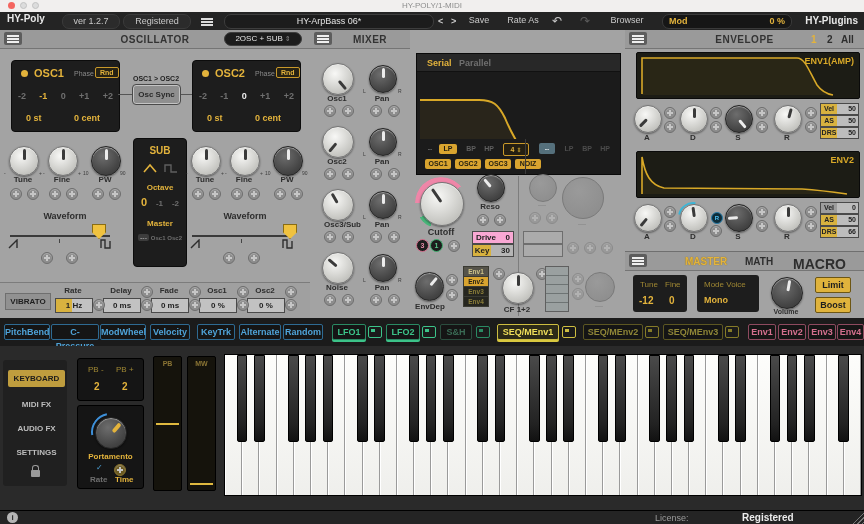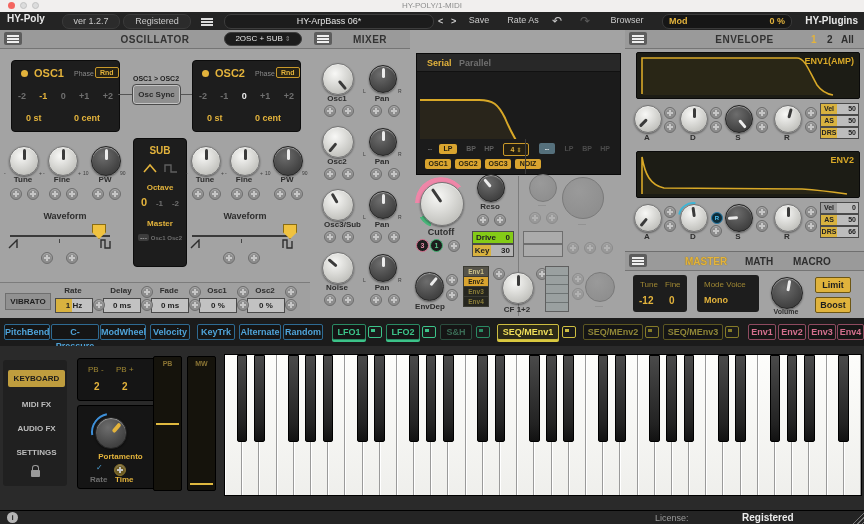--- a/index.html
+++ b/index.html
@@ -69,21 +69,21 @@
   .mb-yel.dim2{color:#8f8637;border-color:#5c5622;}
   .mb-yel.sel{color:#f0df5a;border-color:#cdbd40;background:#2c2a18;box-shadow:0 2px 0 #d9c93f;}
   .mb-green.sel2{box-shadow:0 2px 0 #3cc389;}
   .mb-pink{color:#d4708e;border-color:#8e4a5f;}
   .snapicon{position:absolute;top:8px;width:12px;height:10px;border:1px solid;border-radius:2px;}
   .snapicon::before{content:'';position:absolute;left:2px;top:2px;width:4px;height:3px;background:currentColor;}
   
   .bottom{left:0;top:346px;width:864px;height:164px;background:#2a2a2a;}
   .navitem{position:absolute;left:5px;width:57px;height:17px;line-height:17px;text-align:center;font-size:8px;font-weight:bold;color:#bdbdbd;}
   .navsel{background:#bf9d3e;color:#1a1a1a;border-radius:2px;}
-  .dkpanel{position:absolute;background:#151515;border:1px solid #000;border-radius:3px;padding-left:20px;}
+  .dkpanel{position:absolute;background:#151515;border:1px solid #000;border-radius:3px;}
   .vslider{position:absolute;background:#15130c;border:1px solid #000;border-radius:2px;}
   .vslider .lab{position:absolute;top:3px;width:100%;text-align:center;font-size:7px;color:#8a7434;font-weight:bold;}
   .vslider .bar{position:absolute;left:2px;right:2px;height:2px;background:#e0b93f;}
   
   #piano{position:absolute;left:224px;top:354px;width:636px;height:140px;background:#1e1e1e;border:1px solid #000;}
   .wkey{position:absolute;top:0;bottom:0;background:linear-gradient(#fdfdfb,#efefec);border-right:1px solid #9a9a9a;border-left:1px solid #fff;box-sizing:border-box;}
   .bkey{position:absolute;top:0;height:62%;background:linear-gradient(#4a4a4a,#222 80%,#111);border:1px solid #000;box-sizing:border-box;z-index:2;border-radius:0 0 2px 2px;}
   
   .status{left:0;top:510px;width:864px;height:14px;background:#242424;border-top:1px solid #000;}
   .grip{right:0;bottom:0;width:14px;height:14px;background:repeating-linear-gradient(135deg,transparent 0 2px,#777 2px 3px);clip-path:polygon(100% 0,100% 100%,0 100%);}
@@ -424,21 +424,21 @@
     <div class="badge" style="left:20px;top:209px;border:1px solid #3fae6e;color:#5cc98c;">1</div>
     <div class="pb" style="left:38px;top:210px;"></div>
 
     <div class="knob dark" style="left:67px;top:144px;width:26px;height:26px;">
         <div class="pw" style="transform:rotate(-40deg);"></div>
       </div>
     <div class="kl" style="left:62px;top:172px;width:36px;">Reso</div>
     <div class="pb" style="left:67px;top:184px;"></div>
     <div class="pb" style="left:84px;top:184px;"></div>
 
-    <div class="vbox" style="left:62px;top:201px;width:40px;height:11px;line-height:11px;background:#84cc16;">
+    <div class="vbox" style="left:62px;top:201px;width:40px;height:11px;line-height:11px;background:#f9a8d4;">
       <span class="a" style="left:3px;">Drive</span>
       <span class="a" style="right:3px;">0</span>
     </div>
     <div class="vbox" style="left:62px;top:214px;width:40px;height:11px;line-height:11px;background:#b5b5b5;">
       <span class="a" style="left:0;top:0;bottom:0;width:18px;background:#d8b23f;">Key</span>
       <span class="a" style="right:3px;">30</span>
     </div>
 
     <div class="knob ghost" style="left:119px;top:144px;width:26px;height:26px;"></div>
     <div class="kl dim" style="left:114px;top:172px;width:36px;font-size:6px;color:#7c7c7c;">----</div>
@@ -585,21 +585,21 @@
       </div>
 
     <div class="a" style="left:0;top:221px;width:239px;height:18px;background:#9a9a9a;border-top:1px solid #6f6f6f;border-bottom:1px solid #757575;">
       <div class="a ham">
           <i></i>
           <i></i>
           <i></i>
         </div>
       <span class="a b yl" style="left:60px;top:4px;font-size:10px;text-shadow:0 0 1px #7a6216;">MASTER</span>
       <span class="a b" style="left:120px;top:4px;font-size:10px;color:#2e2e2e;">MATH</span>
-      <span class="a b" style="left:168px;top:4px;font-size:10px;color:#2e2e2e;">MACRO</span>
+      <span class="a b" style="left:168px;top:4px;font-size:14px;color:#2e2e2e;">MACRO</span>
     </div>
     <div class="darkbox a" style="left:8px;top:245px;width:54px;height:37px;">
       <span class="a" style="left:7px;top:5px;font-size:8px;color:#9f8733;">Tune</span>
       <span class="a" style="left:32px;top:5px;font-size:8px;color:#9f8733;">Fine</span>
       <span class="a b yl" style="left:6px;top:20px;font-size:10px;">-12</span>
       <span class="a b yl" style="left:36px;top:20px;font-size:10px;">0</span>
     </div>
     <div class="darkbox a" style="left:72px;top:245px;width:62px;height:37px;">
       <span class="a" style="left:7px;top:5px;font-size:8px;color:#9f8733;">Mode Voice</span>
       <span class="a b yl" style="left:7px;top:20px;font-size:9px;">Mono</span>

